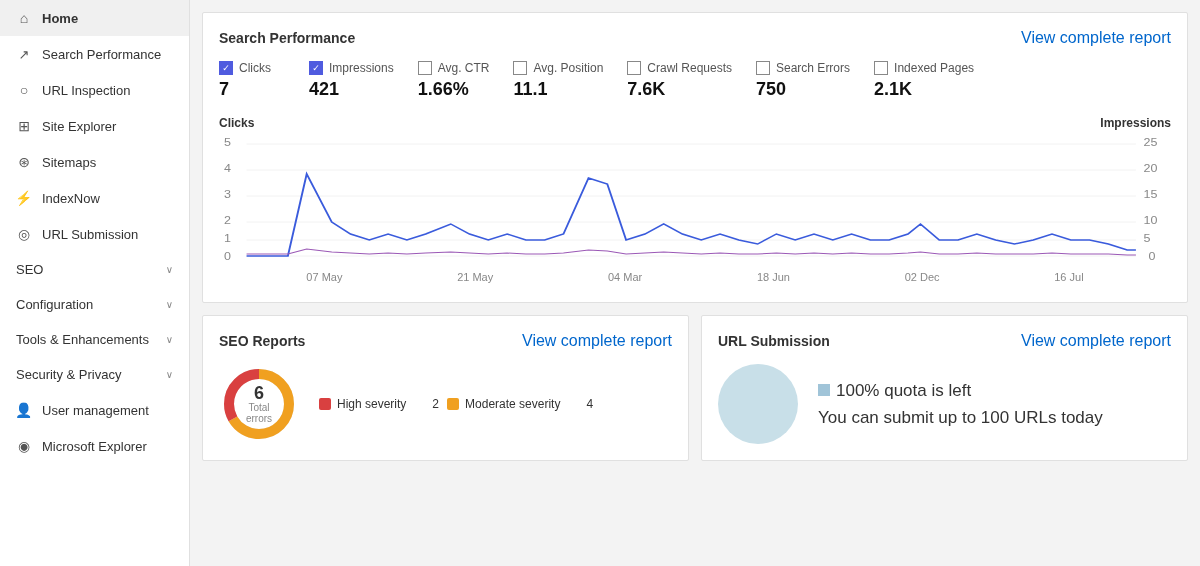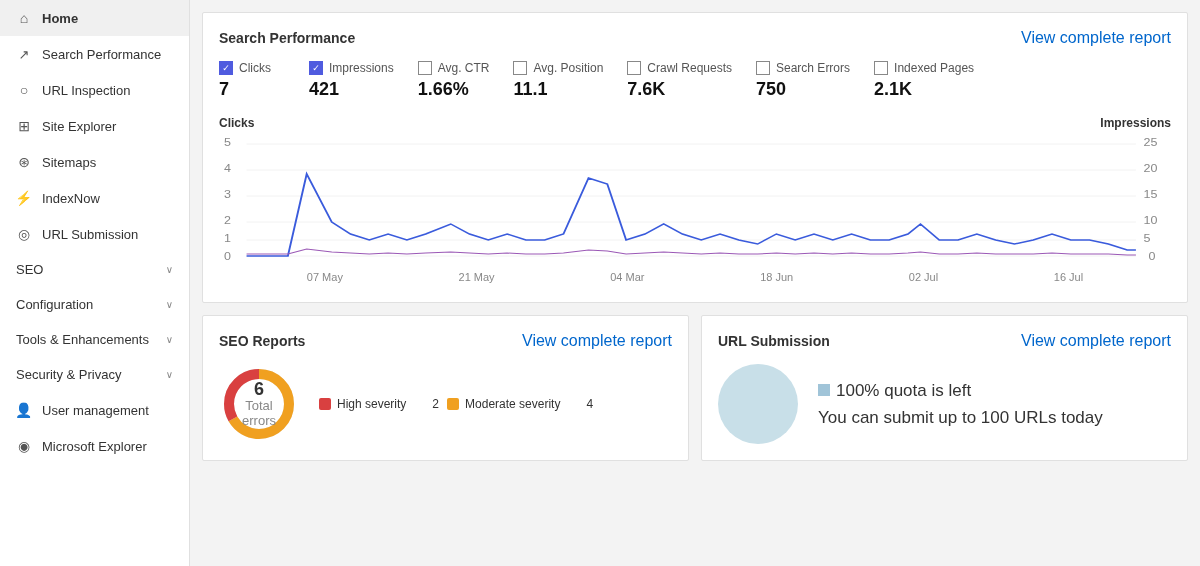--- a/index.html
+++ b/index.html
@@ -42,21 +42,21 @@
     
     .bottom-cards { display: flex; gap: 0; margin: 0 12px 12px 12px; }
     .bottom-card { background: #fff; border: 1px solid #e0e0e0; border-radius: 2px; flex: 1; padding: 16px; margin-right: 12px; }
     .bottom-card:last-child { margin-right: 0; }
 
     
     .seo-body { display: flex; align-items: center; gap: 20px; margin-top: 12px; }
     .donut-wrap { position: relative; width: 80px; height: 80px; flex-shrink: 0; }
     .donut-center { position: absolute; top: 50%; left: 50%; transform: translate(-50%, -50%); text-align: center; }
     .donut-number { font-size: 18px; font-weight: 700; color: #333; line-height: 1; }
-    .donut-label { font-size: 13px; color: #888; }
+    .donut-label { font-size: 10px; color: #888; }
     .legend { display: flex; flex-direction: row; gap: 8px; }
     .legend-item { display: flex; align-items: center; gap: 6px; font-size: 12px; }
     .legend-dot { width: 12px; height: 12px; border-radius: 2px; flex-shrink: 0; }
     .legend-count { margin-left: auto; padding-left: 20px; font-size: 12px; color: #333; }
 
     
     .url-body { display: flex; align-items: center; gap: 20px; margin-top: 12px; }
     .circle-quota { width: 80px; height: 80px; border-radius: 50%; background: #c8dfe8; flex-shrink: 0; }
     .quota-text { font-size: 17px; color: #333; line-height: 1.6; }
     .quota-badge { display: flex; align-items: center; gap: 6px; }
@@ -218,21 +218,21 @@
 
         <polyline points="22,122 55,122 70,40 90,88 105,100 120,106 135,100 150,106 165,100 185,90 200,100 215,106 230,100 245,106 260,106 275,100 295,44 310,50 325,106 340,100 355,90 370,100 385,106 400,100 415,106 430,110 445,100 460,106 475,100 490,106 505,100 520,106 535,106 550,100 560,90 575,106 590,106 605,100 620,106 635,110 650,106 665,100 680,106 695,106 710,110 725,116 732,116" fill="none" stroke="#3a5bdc" stroke-width="1.5"></polyline>
 
         <polyline points="22,120 55,120 70,115 90,118 105,119 120,120 135,119 150,120 165,119 185,118 200,119 215,120 230,119 245,120 260,120 275,119 295,116 310,117 325,120 340,119 355,118 370,119 385,120 400,119 415,120 430,120 445,119 460,120 475,119 490,120 505,119 520,120 535,120 550,119 560,118 575,120 590,120 605,119 620,120 635,120 650,120 665,119 680,120 695,120 710,120 725,121 732,121" fill="none" stroke="#9b59b6" stroke-width="1"></polyline>
       </svg>
       <div class="chart-x-labels">
         <span>07 May</span>
         <span>21 May</span>
         <span>04 Mar</span>
         <span>18 Jun</span>
-        <span>02 Jul</span>
+        <span>02 Dec</span>
         <span>16 Jul</span>
       </div>
     </div>
   </div>
 
   <div class="bottom-cards">
 
     <div class="bottom-card">
       <div class="card-header">
         <span class="card-title">SEO Reports</span>

